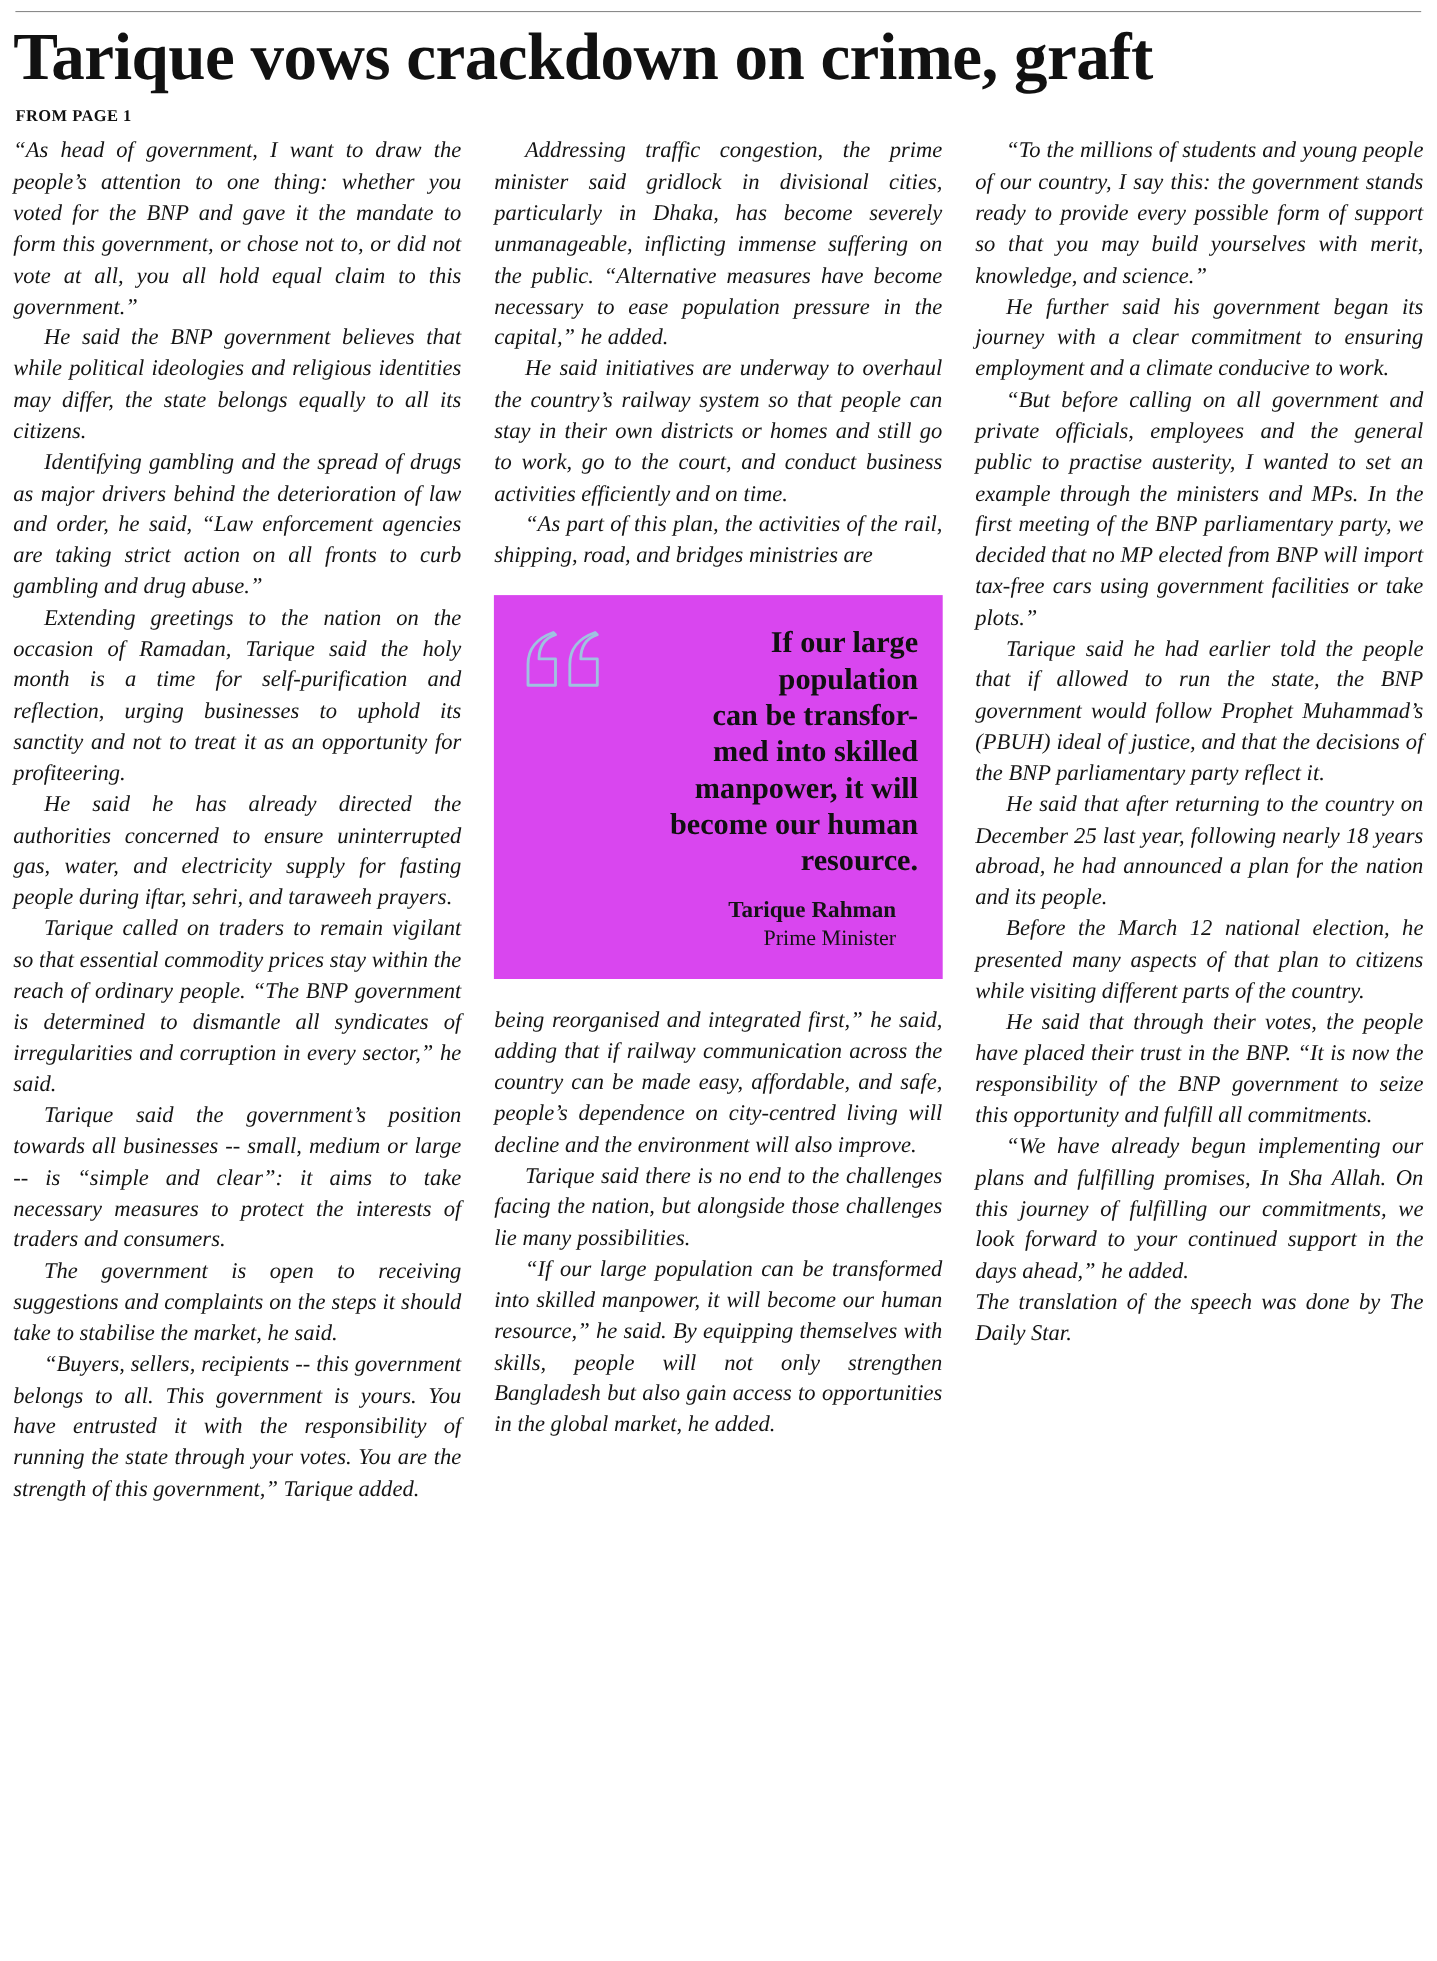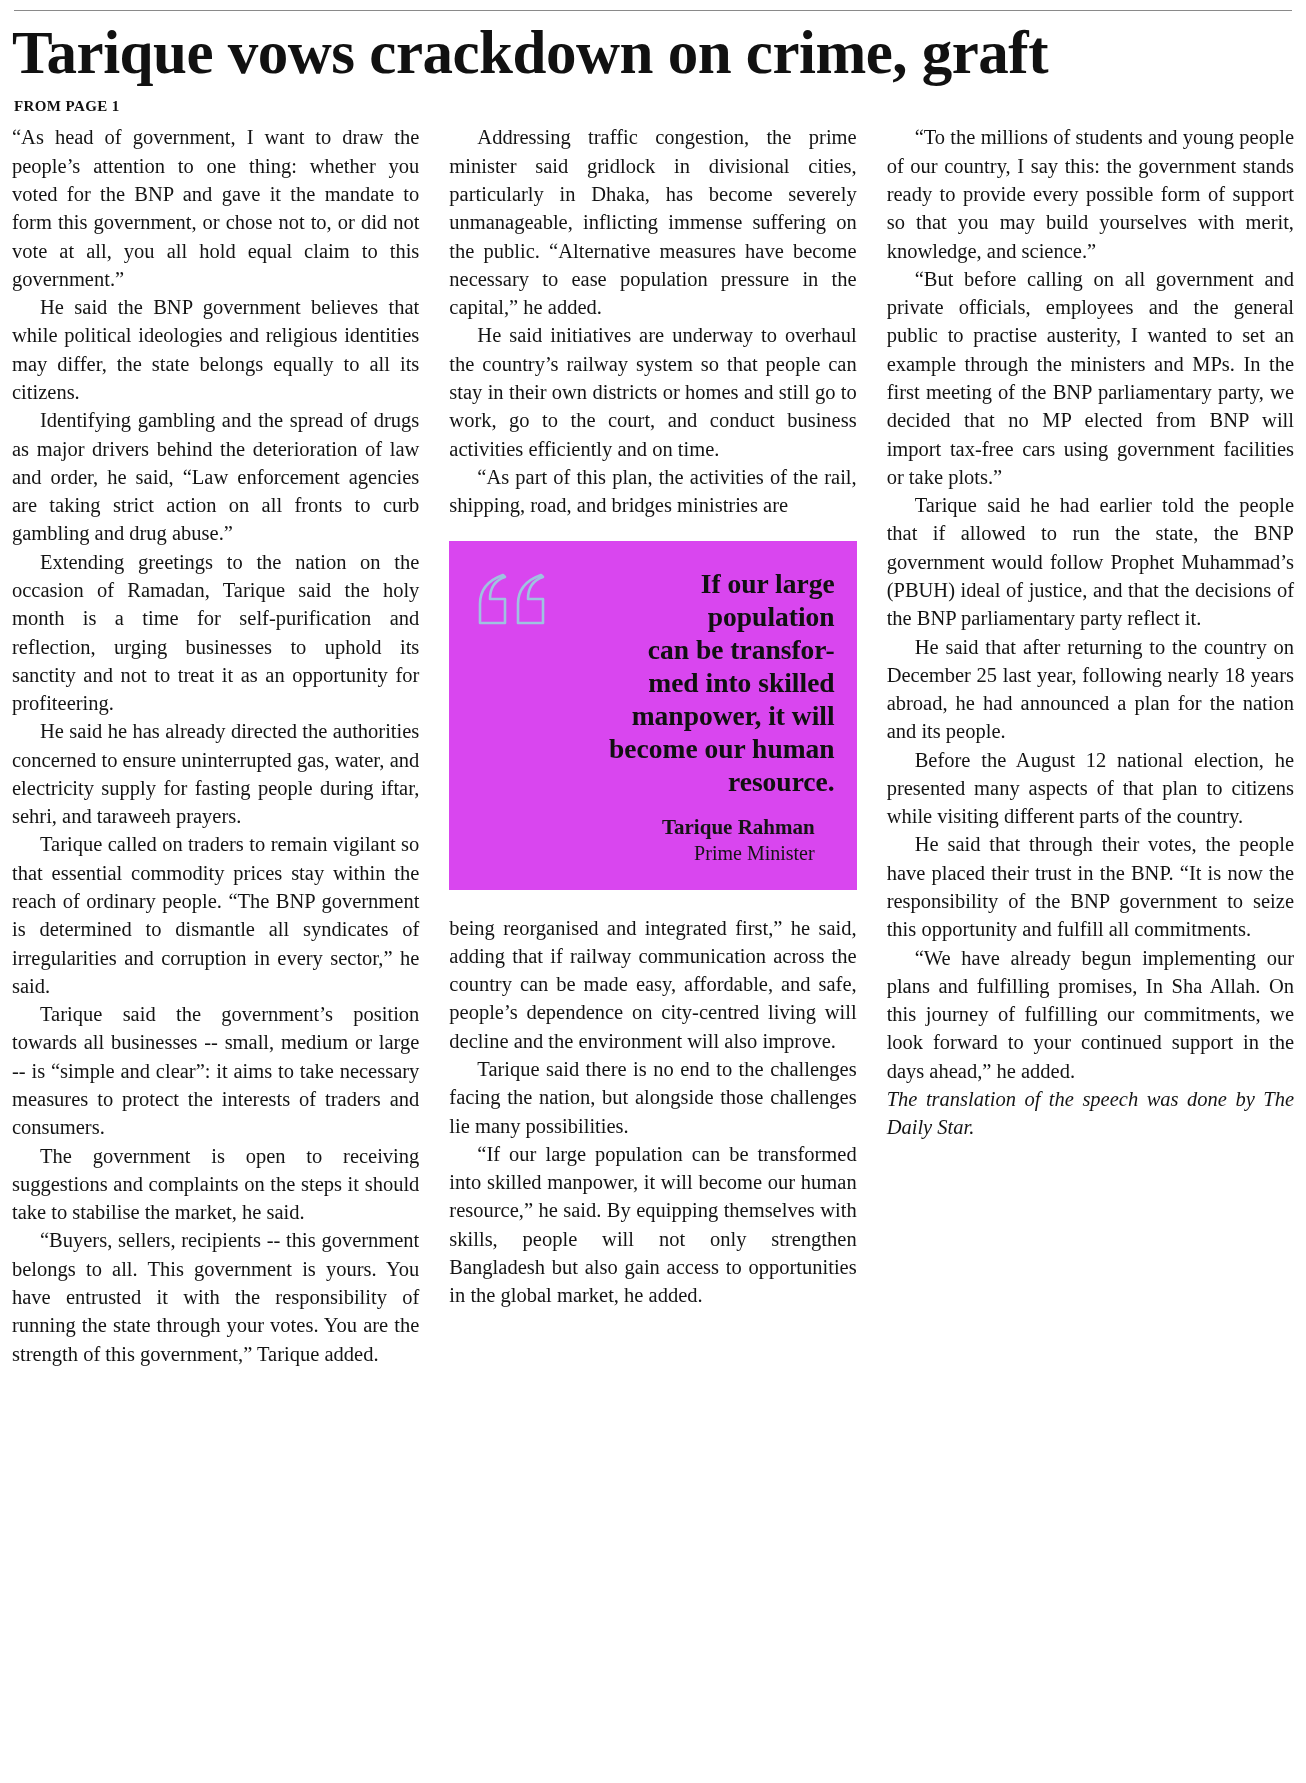--- a/index.html
+++ b/index.html
@@ -44,20 +44,21 @@
   }
   .col {
     min-width: 0;
   }
   .col p {
     font-size: 20.5px;
     line-height: 1.38;
     text-align: justify;
     margin: 0;
     hyphens: auto;
+    font-style: italic;
     -webkit-hyphens: auto;
   }
   .col p.indent {
     text-indent: 28px;
   }
   .credit {
     font-style: italic;
   }
   
   .pullquote {
@@ -143,23 +144,24 @@
         </div>
       </div>
 
       <p>being reorganised and integrated first,” he said, adding that if railway communication across the country can be made easy, affordable, and safe, people’s dependence on city-centred living will decline and the environment will also improve.</p>
       <p class="indent">Tarique said there is no end to the challenges facing the nation, but alongside those challenges lie many possibilities.</p>
       <p class="indent">“If our large population can be transformed into skilled manpower, it will become our human resource,” he said. By equipping themselves with skills, people will not only strengthen Bangladesh but also gain access to opportunities in the global market, he added.</p>
     </div>
 
     <div class="col">
       <p class="indent">“To the millions of students and young people of our country, I say this: the government stands ready to provide every possible form of support so that you may build yourselves with merit, knowledge, and science.”</p>
+      <p class="indent">He further said his government began its journey with a clear commitment to ensuring employment and a climate conducive to work.</p>
       <p class="indent">“But before calling on all government and private officials, employees and the general public to practise austerity, I wanted to set an example through the ministers and MPs. In the first meeting of the BNP parliamentary party, we decided that no MP elected from BNP will import tax-free cars using government facilities or take plots.”</p>
       <p class="indent">Tarique said he had earlier told the people that if allowed to run the state, the BNP government would follow Prophet Muhammad’s (PBUH) ideal of justice, and that the decisions of the BNP parliamentary party reflect it.</p>
       <p class="indent">He said that after returning to the country on December 25 last year, following nearly 18 years abroad, he had announced a plan for the nation and its people.</p>
-      <p class="indent">Before the August 12 national election, he presented many aspects of that plan to citizens while visiting different parts of the country.</p>
+      <p class="indent">Before the March 12 national election, he presented many aspects of that plan to citizens while visiting different parts of the country.</p>
       <p class="indent">He said that through their votes, the people have placed their trust in the BNP. “It is now the responsibility of the BNP government to seize this opportunity and fulfill all commitments.</p>
       <p class="indent">“We have already begun implementing our plans and fulfilling promises, In Sha Allah. On this journey of fulfilling our commitments, we look forward to your continued support in the days ahead,” he added.</p>
       <p class="credit">The translation of the speech was done by The Daily Star.</p>
     </div>
 
   </div>
 </div>
 
 </body></html>

